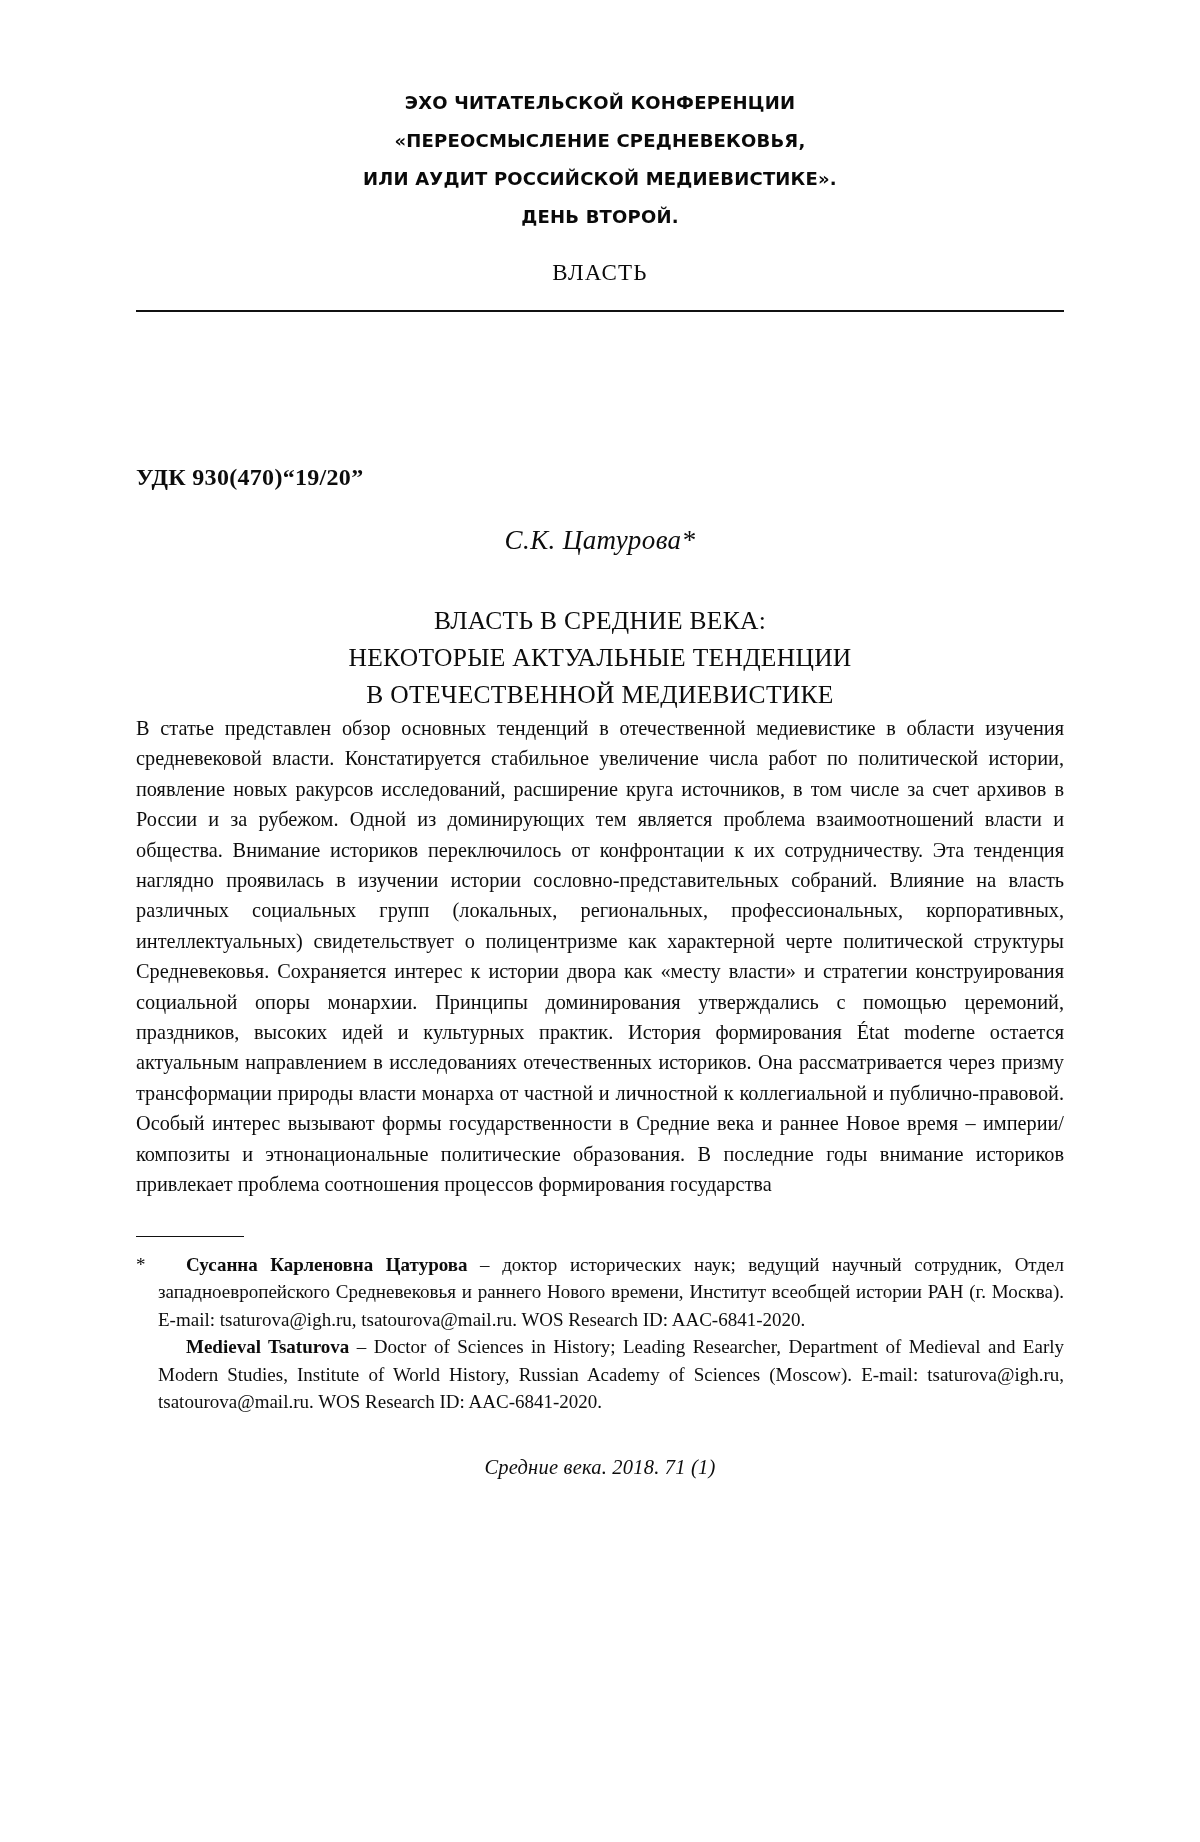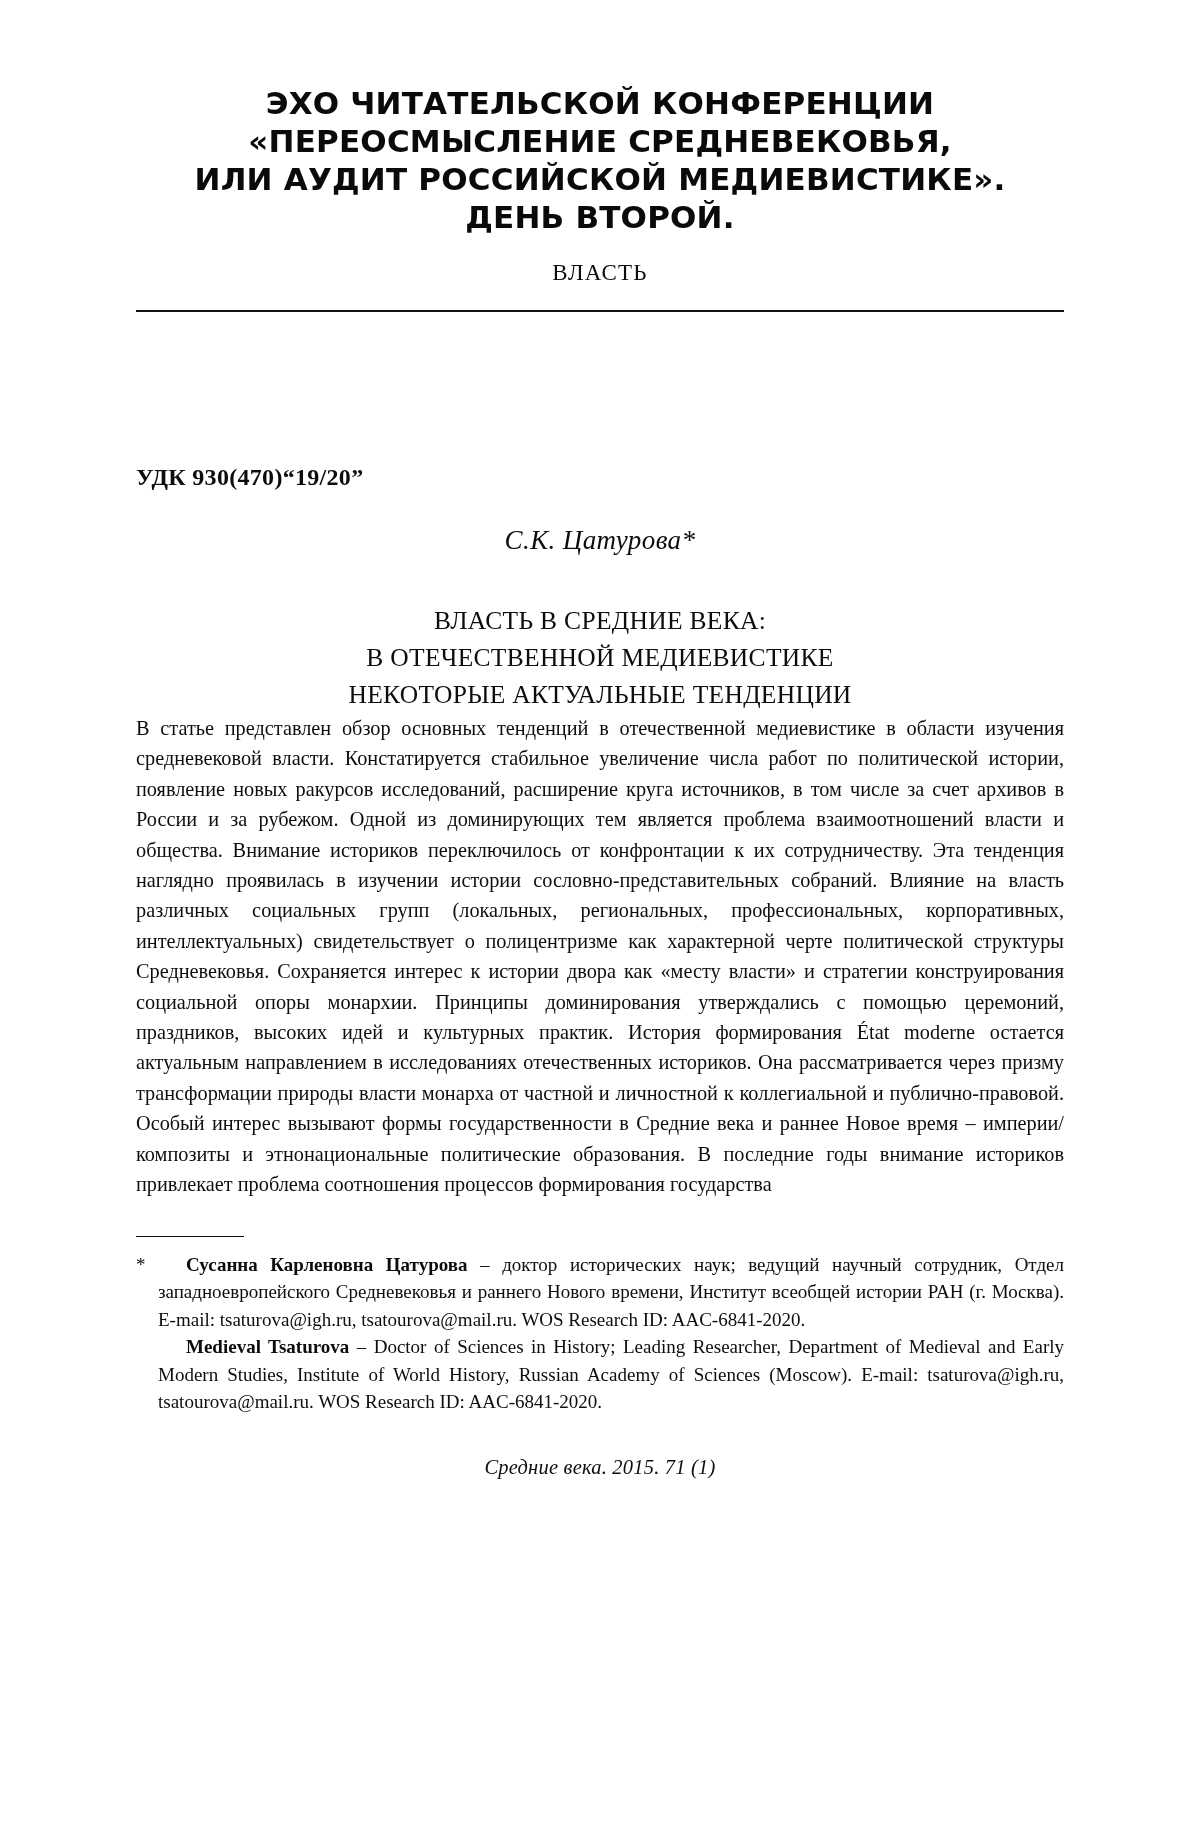--- a/index.html
+++ b/index.html
@@ -24,21 +24,21 @@
 
   
   .conf-header {
     text-align: center;
     margin: 0 auto;
     width: 100%;
   }
   .conf-line {
     font-family: "DejaVu Sans", "Liberation Sans", sans-serif;
     font-weight: 700;
-    font-size: 31px;
+    font-size: 18px;
     line-height: 38px;
     letter-spacing: 0.2px;
     color: #0a0a0a;
   }
   .conf-section {
     font-family: "Liberation Serif", "DejaVu Serif", serif;
     font-weight: 400;
     font-size: 23px;
     line-height: 30px;
     letter-spacing: 1.2px;
@@ -144,34 +144,34 @@
   </div>
 
   <hr class="rule">
 
   <div class="udc">УДК 930(470)“19/20”</div>
 
   <div class="author">С.К. Цатурова*</div>
 
   <div class="art-title">
     <div>ВЛАСТЬ В СРЕДНИЕ ВЕКА:</div>
+    <div>НЕКОТОРЫЕ АКТУАЛЬНЫЕ ТЕНДЕНЦИИ</div>
     <div>В ОТЕЧЕСТВЕННОЙ МЕДИЕВИСТИКЕ</div>
-    <div>НЕКОТОРЫЕ АКТУАЛЬНЫЕ ТЕНДЕНЦИИ</div>
   </div>
 
   <div class="abstract">В статье представлен обзор основных тенденций в отечественной медиевистике в области изучения средневековой власти. Констатируется стабильное увеличение числа работ по политической истории, появление новых ракурсов исследований, расширение круга источников, в том числе за счет архивов в России и за рубежом. Одной из доминирующих тем является проблема взаимоотношений власти и общества. Внимание историков переключилось от конфронтации к их сотрудничеству. Эта тенденция наглядно проявилась в изучении истории сословно-представительных собраний. Влияние на власть различных социальных групп (локальных, региональных, профессиональных, корпоративных, интеллектуальных) свидетельствует о полицентризме как характерной черте политической структуры Средневековья. Сохраняется интерес к истории двора как «месту власти» и стратегии конструирования социальной опоры монархии. Принципы доминирования утверждались с помощью церемоний, праздников, высоких идей и культурных практик. История формирования État moderne остается актуальным направлением в исследованиях отечественных историков. Она рассматривается через призму трансформации природы власти монарха от частной и личностной к коллегиальной и публично-правовой. Особый интерес вызывают формы государственности в Средние века и раннее Новое время – империи/композиты и этнонациональные политические образования. В последние годы внимание историков привлекает проблема соотношения процессов формирования государства</div>
 
   <div class="footnote-wrap">
     <hr class="fn-rule">
     <div class="footnote">
       <p class="fn-indent"><span>*</span> <span class="fn-name">Сусанна Карленовна Цатурова</span><span> – доктор исторических наук; ведущий научный сотрудник, Отдел западноевропейского Средневековья и раннего Нового времени, Институт всеобщей истории РАН (г. Москва). E-mail: tsaturova@igh.ru, tsatourova@mail.ru. WOS Research ID: AAC-6841-2020.</span></p>
       <p class="fn-hang"><span class="fn-name">Medieval Tsaturova</span><span> – Doctor of Sciences in History; Leading Researcher, Department of Medieval and Early Modern Studies, Institute of World History, Russian Academy of Sciences (Moscow). E-mail: tsaturova@igh.ru, tsatourova@mail.ru. WOS Research ID: AAC-6841-2020.</span></p>
     </div>
   </div>
 
   <div class="running-foot">
     <span>Средние века.</span>
-    <span>2015.</span>
+    <span>2018.</span>
     <span class="vol">71</span>
     <span>(1)</span>
   </div>
 
 </div>
 
 </body></html>

